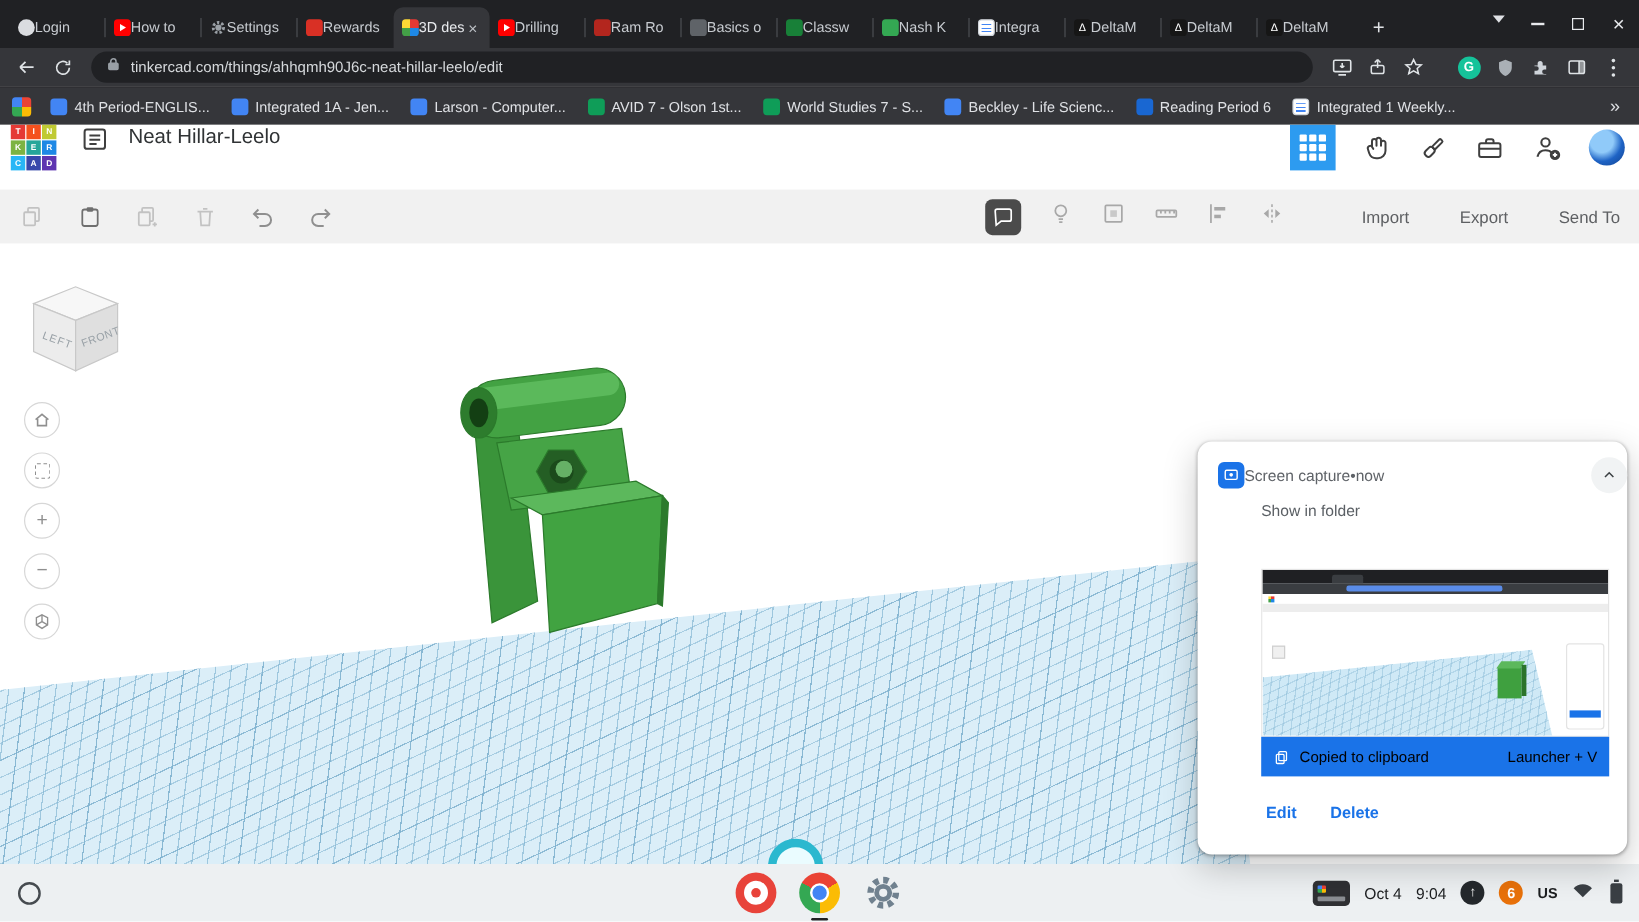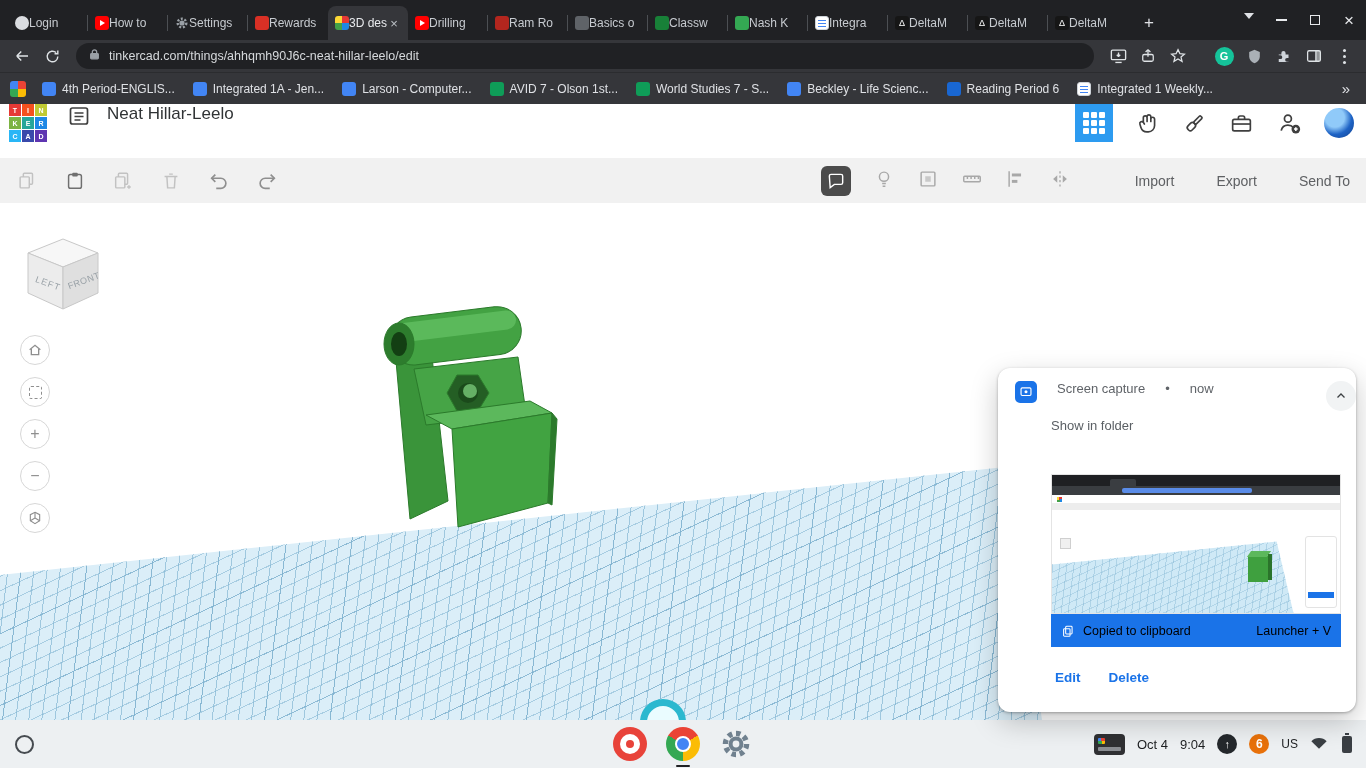--- a/index.html
+++ b/index.html
@@ -118,21 +118,21 @@
     color:#8f8f8f;display:grid;place-items:center;font-size:16px;line-height:1}
   .vbtn .dash{width:13px;height:13px;border:1.4px dashed #8f8f8f;border-radius:2px}
   .glyph-plus::after{content:"+"}
   .glyph-minus::after{content:"−"}
   #teal-badge{position:absolute;left:640px;top:496px;width:46px;height:46px;border-radius:50%;
     border:7px solid #2bb8cf;background:#eafcff}
 
   
   #notif{position:absolute;left:998px;top:368px;width:358px;height:344px;background:#fff;
     border-radius:12px;box-shadow:0 1px 3px rgba(0,0,0,.3),0 10px 28px rgba(0,0,0,.22);z-index:40}
-  .n-head{display:flex;gap:20px;padding:13px 0 0 17px}
+  .n-head{display:flex;align-items:center;gap:0;padding:13px 0 0 17px}
   .n-appicon{width:22px;height:22px;border-radius:5px;background:#1a73e8;display:grid;place-items:center}
   .n-src,.n-sep,.n-time{font-size:13px;color:#5f6368}
   .n-collapse{margin-left:auto;width:30px;height:30px;border-radius:50%;background:#f1f3f4;
     display:grid;place-items:center}
   .n-title{margin:13px 0 0 53px;font-size:15px;font-weight:600;color:#202124}
   .n-link{margin:7px 0 0 53px;font-size:13px;color:#5a5f64}
   .n-thumb{position:absolute;left:53px;top:106px;width:290px;height:140px;background:#fff;
     border:1px solid #e4e4e4;overflow:hidden}
   .mt-bar1{height:11px;background:#1f2023;position:relative}
   .mt-bar1::after{content:"";position:absolute;left:58px;top:4px;width:26px;height:7px;
@@ -189,21 +189,21 @@
   .tray-pip::before{content:"";position:absolute;left:4px;right:4px;bottom:4px;height:4px;
     border-radius:1px;background:#8a8d92}
   .tray-pip::after{content:"";position:absolute;left:4px;top:4px;width:7px;height:6px;
     border-radius:1px;background:conic-gradient(#ea4335 0 25%,#fbbc05 0 50%,#34a853 0 75%,#4285f4 0)}
   .tray-text{font-size:13px;color:#1d1f21}
   .tray-circ{width:20px;height:20px;border-radius:50%;background:#24282c;color:#fff;
     display:grid;place-items:center;font-size:11px;line-height:1}
   .tray-circ::after{content:"↑"}
   .tray-badge{width:20px;height:20px;border-radius:50%;background:#e8710a;color:#fff;
     font-size:12px;font-weight:bold;display:grid;place-items:center}
-  .tray-us{font-size:12px;font-weight:400;color:#1d1f21}
+  .tray-us{font-size:12px;font-weight:700;color:#1d1f21}
   .tray-batt{width:10px;height:17px;border-radius:2px;background:#3a3f44;position:relative;margin-left:2px}
   .tray-batt::before{content:"";position:absolute;top:-3px;left:3px;width:4px;height:2px;background:#3a3f44}
 </style>
 </head>
 <body>
 
 <div id="screen">
 
   <div id="tabstrip">
     <div class="tab">

